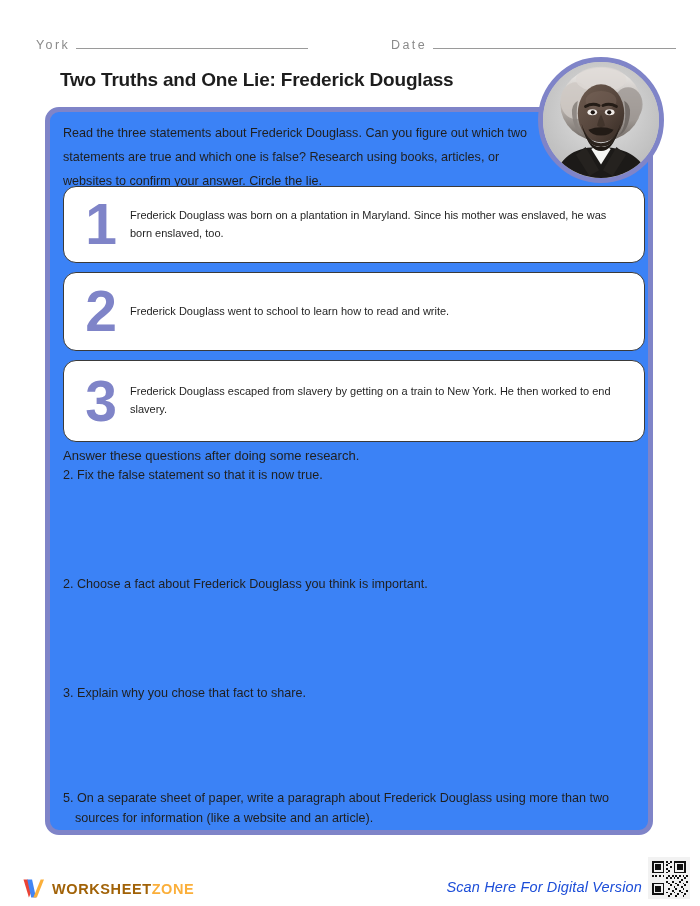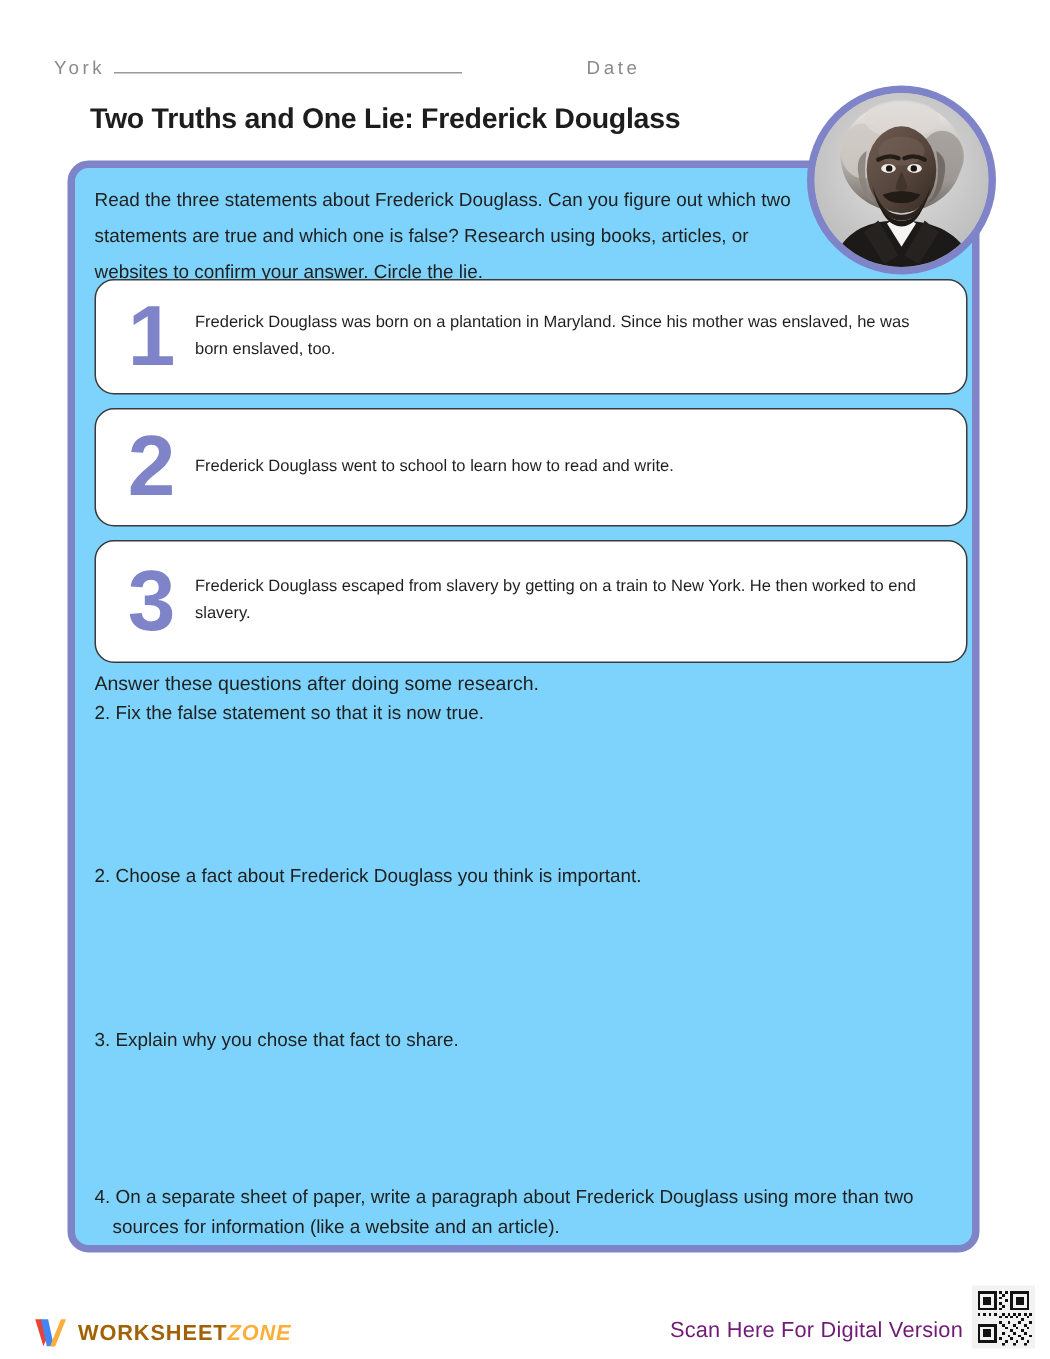--- a/index.html
+++ b/index.html
@@ -27,21 +27,21 @@
     width: 628px;
     height: 22px;
   }
   .nd-group {
     position: absolute;
     display: flex;
     align-items: baseline;
     gap: 6px;
   }
   .nd-group.name { left: 0px; width: 272px; }
-  .nd-group.date { left: 355px; width: 285px; flex-direction: column; }
+  .nd-group.date { left: 355px; width: 285px; }
 
   .nd-label {
     font-size: 12.5px;
     letter-spacing: 2.4px;
     color: #8a8a8a;
     font-family: "Liberation Sans", sans-serif;
     white-space: nowrap;
   }
   .nd-line {
     flex: 1 1 auto;
@@ -79,21 +79,21 @@
 
   
   .main-box {
     position: absolute;
     top: 107px;
     left: 45px;
     width: 608px;
     height: 728px;
     border: 5px solid #7f84c8;
     border-radius: 14px;
-    background: #7dd3fc;
+    background: #3b82f6;
     z-index: 2;
   }
 
   .instructions {
     position: absolute;
     top: 9px;
     left: 13px;
     width: 470px;
     font-size: 12.6px;
     line-height: 1.92;
@@ -178,31 +178,32 @@
     gap: 7px;
   }
   .logo-mark { width: 23px; height: 21px; display: block; }
   .logo-text {
     font-size: 14.5px;
     font-weight: bold;
     letter-spacing: 0.6px;
     font-family: "Liberation Sans", sans-serif;
   }
   .logo-text .w { color: #a16207; }
-  .logo-text .z { color: #fbaf3a; font-style: italic; }
+  .logo-text .z { color: #fbaf3a; }
 
   .scan {
     position: absolute;
     right: 58px;
     top: 33px;
     font-size: 14.5px;
-    color: #701a75;
+    color: #1d4ed8;
     letter-spacing: 0.15px;
     font-family: "Liberation Sans", sans-serif;
     white-space: nowrap;
+    font-style: italic;
   }
   .qr {
     position: absolute;
     right: 10px;
     top: 11px;
     width: 42px;
     height: 42px;
     background: #f2f2f2;
     padding: 2px;
   }
@@ -301,21 +302,21 @@
       </div>
 
     </div>
 
     <p class="answer-intro">Answer these questions after doing some research.</p>
 
     <p class="q q1">2. Fix the false statement so that it is now true.</p>
     <p class="q q2">2. Choose a fact about Frederick Douglass you think is important.</p>
     <p class="q q3">3. Explain why you chose that fact to share.</p>
     <p class="q q4">
-      <span>4. On a separate sheet of paper, write a paragraph about Frederick Douglass using more than two</span>
+      <span>5. On a separate sheet of paper, write a paragraph about Frederick Douglass using more than two</span>
       <span class="cont">sources for information (like a website and an article).</span>
     </p>
 
   </div>
 
   <div class="footer">
 
     <div class="logo">
       <svg class="logo-mark" viewBox="0 0 24 22" xmlns="http://www.w3.org/2000/svg">
         <path d="M1.5 1.5 L6.2 1.5 L9.8 14.5 L7.2 20.5 Z" fill="#ea4335"></path>

